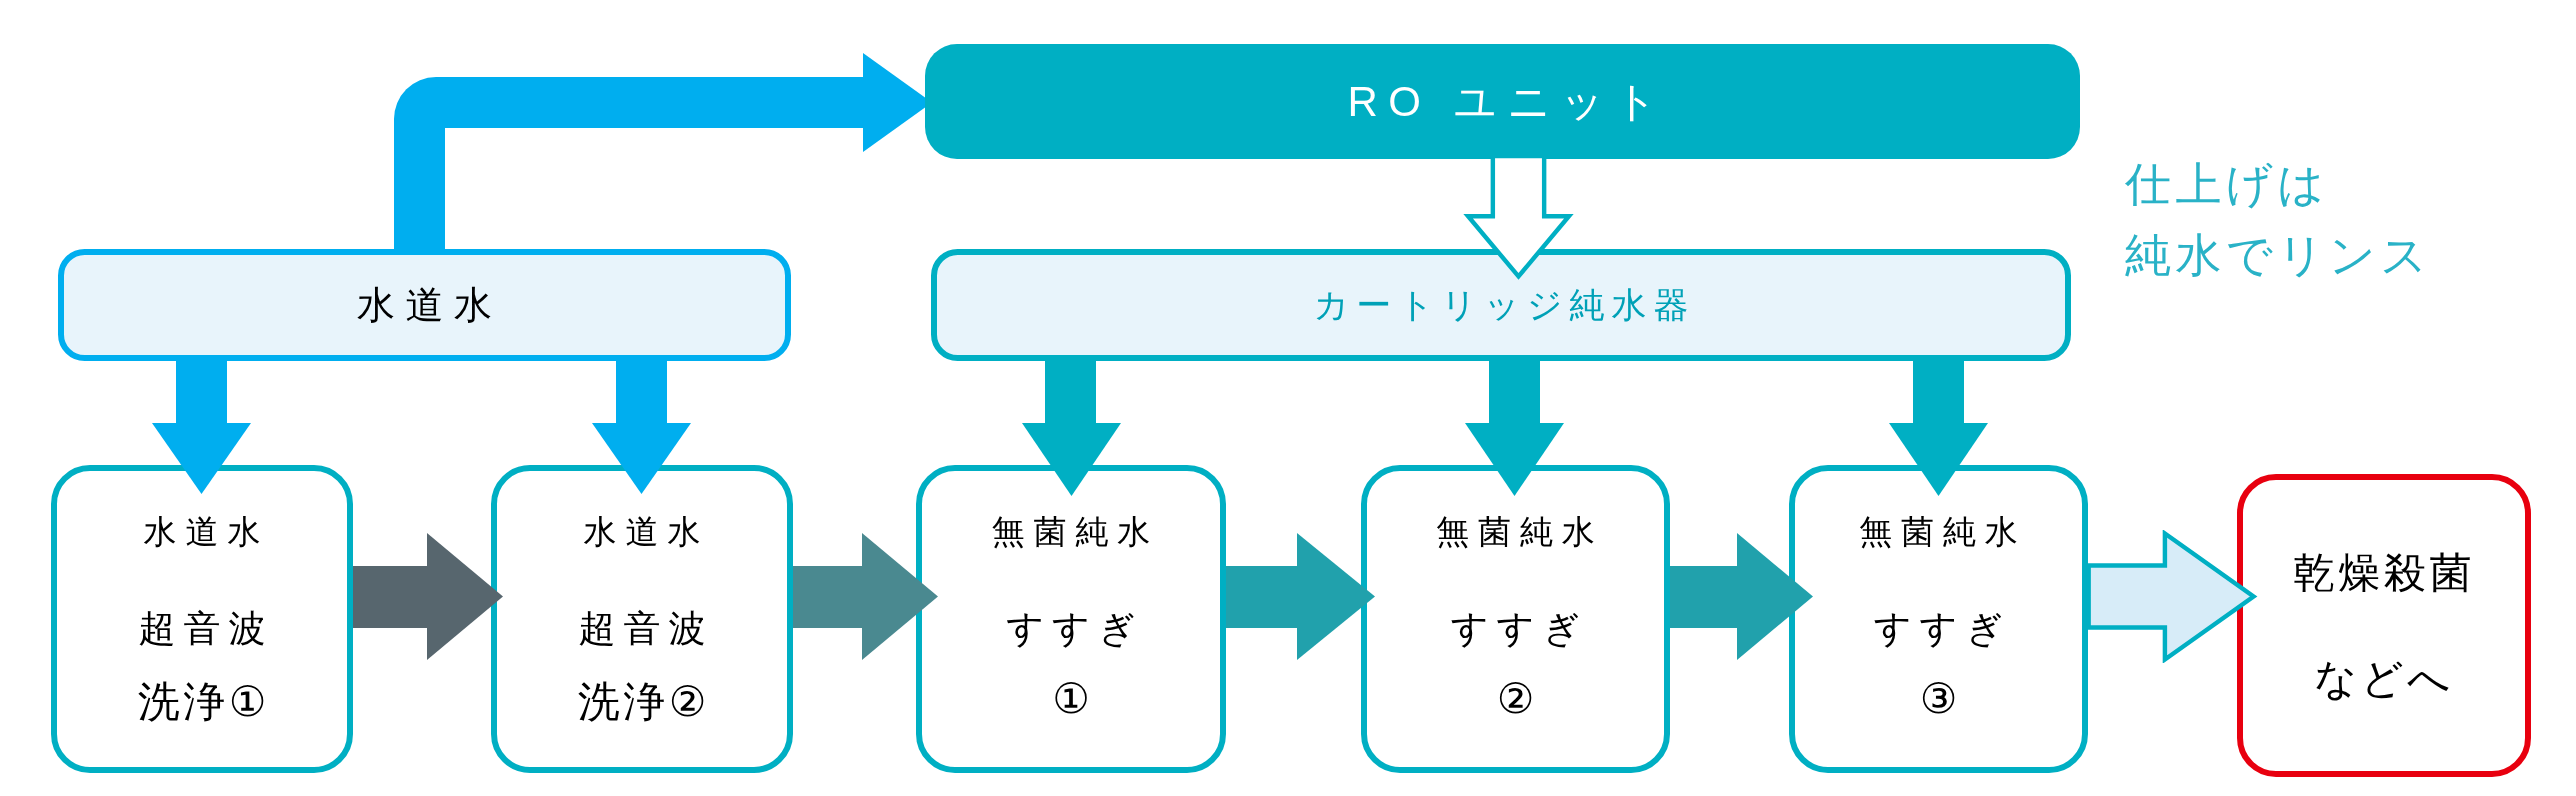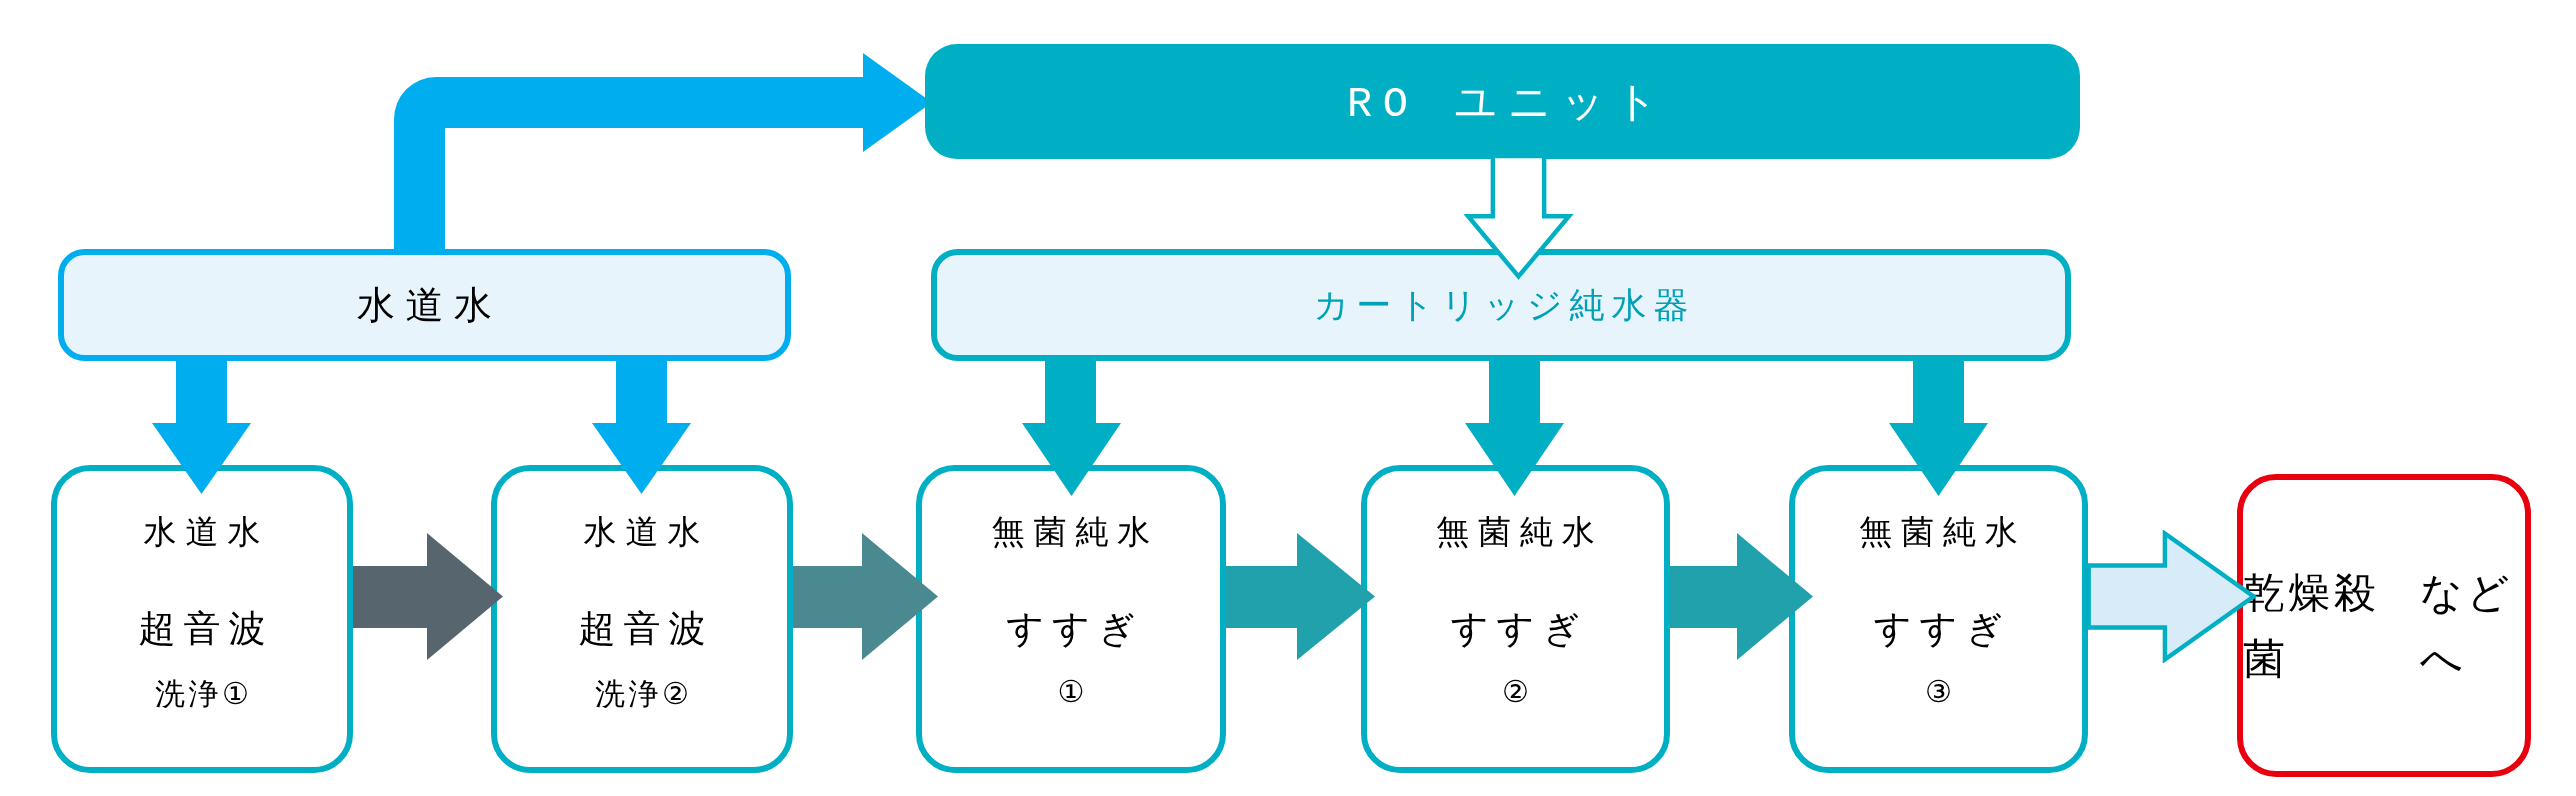--- a/index.html
+++ b/index.html
@@ -15,44 +15,43 @@
     border-radius:26.6px;
     display:flex;align-items:center;justify-content:center;
     box-sizing:border-box;
   }
   .soft-box.teal-border{border-color:var(--teal);}
   .ro-box{
     background:var(--teal);
     border-radius:32px;
     display:flex;align-items:center;justify-content:center;
     box-sizing:border-box;
-    font-family:Liberation Mono, monospace;
   }
   .proc-box{
     background:#ffffff;
     border:6.2px solid var(--teal);
     border-radius:39px;
     box-sizing:border-box;
     display:flex;flex-direction:column;align-items:center;
   }
   .final-box{
     background:#ffffff;
     border:6.2px solid var(--red);
     border-radius:39px;
     box-sizing:border-box;
-    display:flex;align-items:center;justify-content:center;gap:40px;
+    display:flex;flex-direction:column;align-items:center;justify-content:center;gap:40px;
   }
   
   .ro-label{color:#ffffff;font-size:42px;letter-spacing:10.6px;text-indent:10.6px;}
   .tap-label{color:#000000;font-size:38px;letter-spacing:10.6px;text-indent:10.6px;}
   .cart-label{color:var(--teal-text);font-size:35px;letter-spacing:7px;text-indent:7px;}
   .note{color:var(--note-color);font-size:46px;line-height:71px;letter-spacing:4.4px;}
   .b-top{margin-top:39px;font-size:33px;letter-spacing:8.9px;text-indent:8.9px;color:#000;}
   .b-mid{margin-top:49px;font-size:37px;letter-spacing:8px;text-indent:8px;color:#000;}
-  .b-bot{margin-top:19.5px;font-size:30px;letter-spacing:3.5px;text-indent:3.5px;color:#000;text-align:center;}
+  .b-bot{margin-top:19.5px;font-size:42px;letter-spacing:3.5px;text-indent:3.5px;color:#000;text-align:center;}
   .f-line{font-size:42px;line-height:66px;letter-spacing:3.5px;color:#000;}
   
   .shaft{position:absolute;}
   .tri-right{position:absolute;clip-path:polygon(0 0,100% 50%,0 100%);}
   .tri-down{position:absolute;clip-path:polygon(0 0,100% 0,50% 100%);}
   .blue{background:var(--blue);}
   .tealbg{background:var(--teal);}
   .graybg{background:var(--gray);}
   .graytealbg{background:var(--gray-teal);}
   .tealarrowbg{background:var(--teal-arrow);}
@@ -67,20 +66,24 @@
     <div class="corner" style="left:394px;top:77px;width:51px;height:51px;"></div>
     <div class="shaft blue" style="left:394px;top:124px;width:51px;height:125px;"></div>
     <div class="shaft blue" style="left:441px;top:77px;width:424px;height:51px;"></div>
     <div class="tri-right blue" style="left:863px;top:53px;width:69px;height:99px;"></div>
   </div>
 
   <div class="abs ro-box" style="left:925px;top:44px;width:1155px;height:115px;">
     <span class="ro-label">RO ユニット</span>
   </div>
 
+  <div class="abs note" style="left:2125px;top:149px;">
+    <div>仕上げは</div>
+    <div>純水でリンス</div>
+  </div>
 
   <div class="abs soft-box" style="left:58px;top:249px;width:733px;height:112px;">
     <span class="tap-label">水道水</span>
   </div>
 
   <div class="abs soft-box teal-border" style="left:931px;top:249px;width:1140px;height:112px;">
     <span class="cart-label">カートリッジ純水器</span>
   </div>
 
   <svg class="abs" style="left:1461px;top:156px;" width="115" height="124" viewBox="0 0 130 140">

